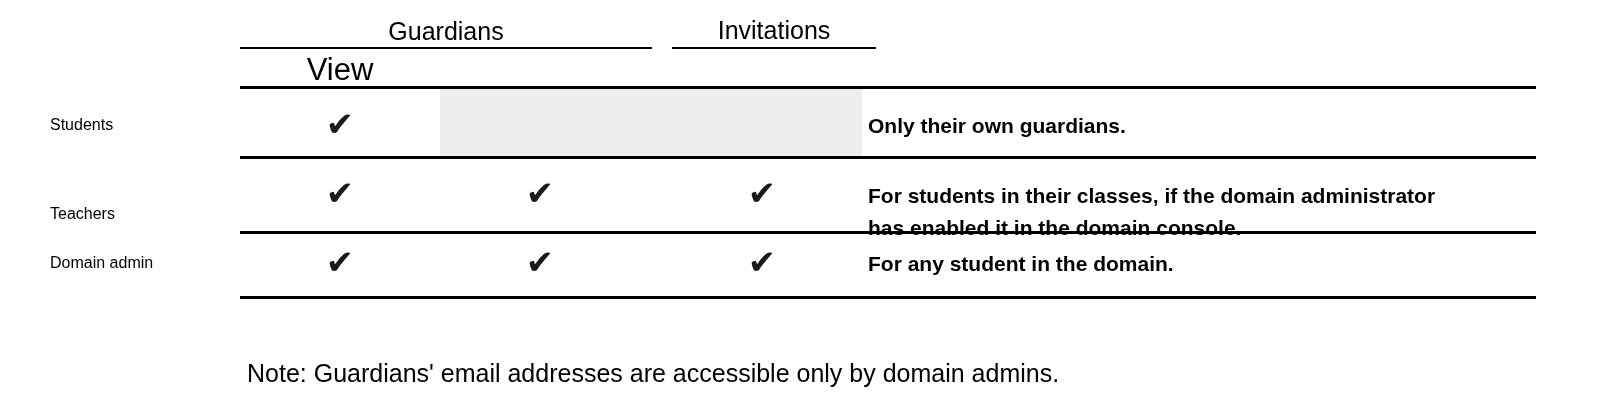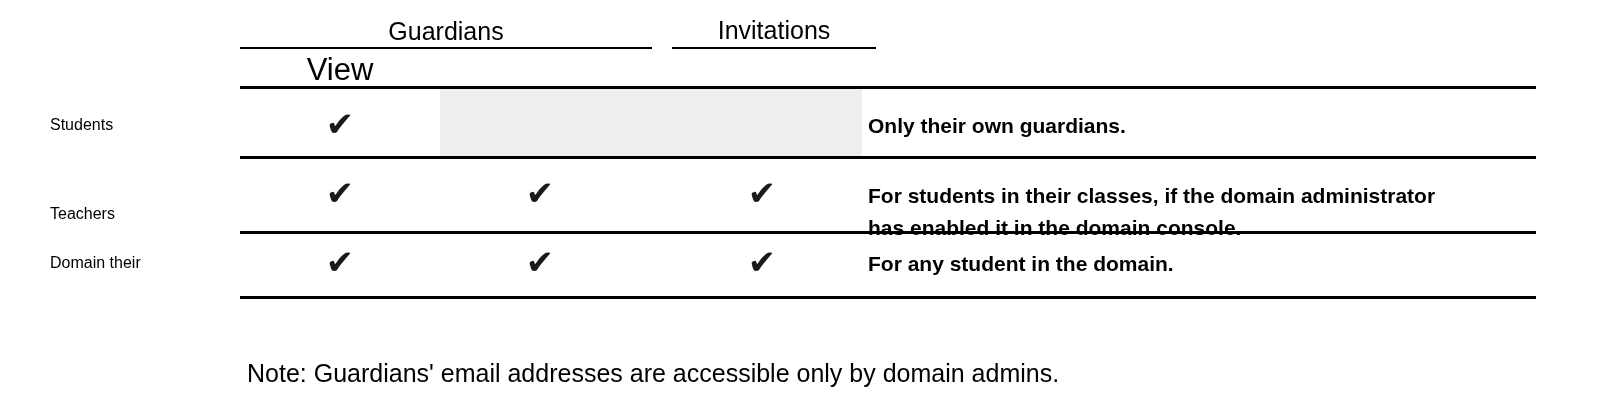--- a/index.html
+++ b/index.html
@@ -126,21 +126,21 @@
 
   <div class="check" style="left:510px; top:176px;">✔</div>
 
   <div class="check" style="left:732px; top:176px;">✔</div>
 
   <div class="note-cell" style="left:868px; top:163px; width:660px;margin-top:17px;">For students in their classes, if the domain administrator
 has enabled it in the domain console.</div>
 
   <div class="rule" style="left:240px; top:231px; width:1296px;"></div>
 
-  <div class="row-label" style="left:50px; top:248px;">Domain their</div>
+  <div class="row-label" style="left:50px; top:248px;">Domain admin</div>
 
   <div class="check" style="left:310px; top:245px;">✔</div>
 
   <div class="check" style="left:510px; top:245px;">✔</div>
 
   <div class="check" style="left:732px; top:245px;">✔</div>
 
   <div class="note-cell" style="left:868px; top:248px; width:660px;">For any student in the domain.</div>
 
   <div class="rule" style="left:240px; top:296px; width:1296px;"></div>

